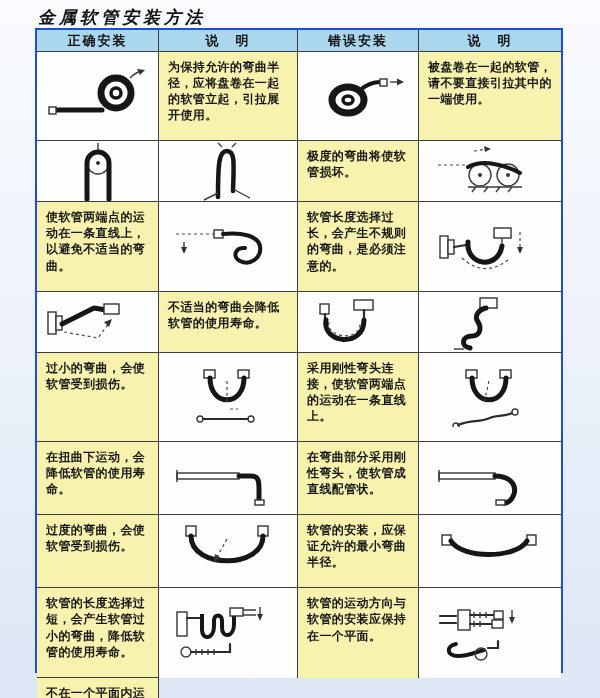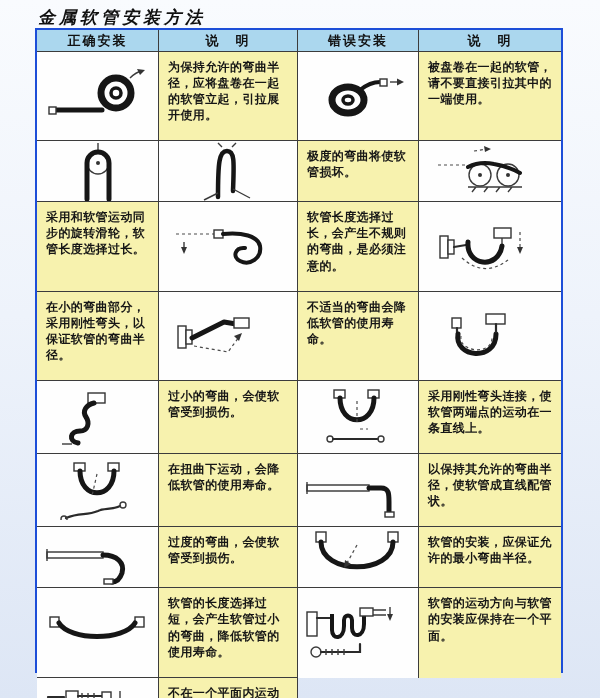--- a/index.html
+++ b/index.html
@@ -101,21 +101,21 @@
       <path class="dsh" d="M40,10 L53,8"></path>
         <polygon class="dot" points="57,8 50,5 51,11"></polygon>
       <circle class="tn" cx="46" cy="34" r="11"></circle>
         <circle class="dot" cx="46" cy="34" r="2"></circle>
       <circle class="tn" cx="74" cy="34" r="11"></circle>
         <circle class="dot" cx="74" cy="34" r="2"></circle>
       <path class="h4" d="M34,26 Q46,20 60,23 Q76,26 86,32"></path>
       <path class="tn" d="M34,46 L88,46 M42,46 l-4,5 M54,46 l-4,5 M66,46 l-4,5 M78,46 l-4,5"></path>
     </svg>
   </div>
-  <div class="cell dsc"><span>采用和软管运动同步的旋转滑轮，软管长度选择过长。</span></div>
+  <div class="cell dsc"><span>使软管两端点的运动在一条直线上，以避免不适当的弯曲。</span></div>
   <div class="cell img">
     <svg width="112" height="60" viewBox="0 0 112 60">
       <path class="dsh" d="M4,18 L46,18"></path>
       <rect class="fw" x="42" y="14" width="9" height="8"></rect>
       <path class="h4" d="M51,18 C70,16 86,20 88,30 C90,42 78,50 68,45 C60,41 63,31 73,32"></path>
       <path class="tn" d="M12,26 L12,34"></path>
         <polygon class="dot" points="12,38 9,31 15,31"></polygon>
     </svg>
   </div>
   <div class="cell dsc"><span>软管长度选择过长，会产生不规则的弯曲，是必须注意的。</span></div>
@@ -126,21 +126,20 @@
         <rect class="fw" x="14" y="24" width="6" height="14"></rect>
       <path class="t2" d="M20,31 L32,29"></path>
       <path class="h5" d="M34,26 C32,50 64,54 68,30"></path>
       <rect class="fw" x="60" y="12" width="17" height="10"></rect>
         <path class="tn" d="M68,22 L68,28"></path>
       <path class="dsh" d="M28,42 Q50,62 74,44"></path>
       <path class="dsh" d="M86,16 L86,33"></path>
         <polygon class="dot" points="86,38 83,31 89,31"></polygon>
     </svg>
   </div>
-  <div class="cell dsc"><span>在小的弯曲部分，采用刚性弯头，以保证软管的弯曲半径。</span></div>
   <div class="cell img">
     <svg width="112" height="60" viewBox="0 0 112 60">
       <rect class="fw" x="6" y="20" width="8" height="22"></rect>
         <rect class="fw" x="14" y="24" width="6" height="14"></rect>
       <path class="h5" d="M20,32 L52,16 L64,18"></path>
       <rect class="fw" x="62" y="12" width="15" height="10"></rect>
       <path class="dsh" d="M22,40 L56,46 L67,31"></path>
         <polygon class="dot" points="70,27 62,30 67,35"></polygon>
     </svg>
   </div>
@@ -191,21 +190,21 @@
   <div class="cell dsc"><span>在扭曲下运动，会降低软管的使用寿命。</span></div>
 
   <div class="cell img">
     <svg width="112" height="60" viewBox="0 0 112 60">
       <rect class="fw" x="5" y="25" width="62" height="6"></rect>
         <path class="tn" d="M5,22 L5,34"></path>
       <path class="h5" d="M67,28 L79,28 C87,28 87,34 87,42 L87,52"></path>
       <rect class="fw" x="83" y="52" width="9" height="5"></rect>
     </svg>
   </div>
-  <div class="cell dsc"><span>以保持其允许的弯曲半径，使软管成直线配管状。</span></div>
+  <div class="cell dsc"><span>在弯曲部分采用刚性弯头，使软管成直线配管状。</span></div>
   <div class="cell img">
     <svg width="112" height="60" viewBox="0 0 112 60">
       <rect class="fw" x="5" y="25" width="56" height="6"></rect>
         <path class="tn" d="M5,22 L5,34"></path>
       <path class="h5" d="M61,28 C75,28 83,36 80,46 C78,52 74,55 70,55"></path>
       <rect class="fw" x="62" y="52" width="9" height="5"></rect>
     </svg>
   </div>
   <div class="cell dsc"><span>过度的弯曲，会使软管受到损伤。</span></div>
 

